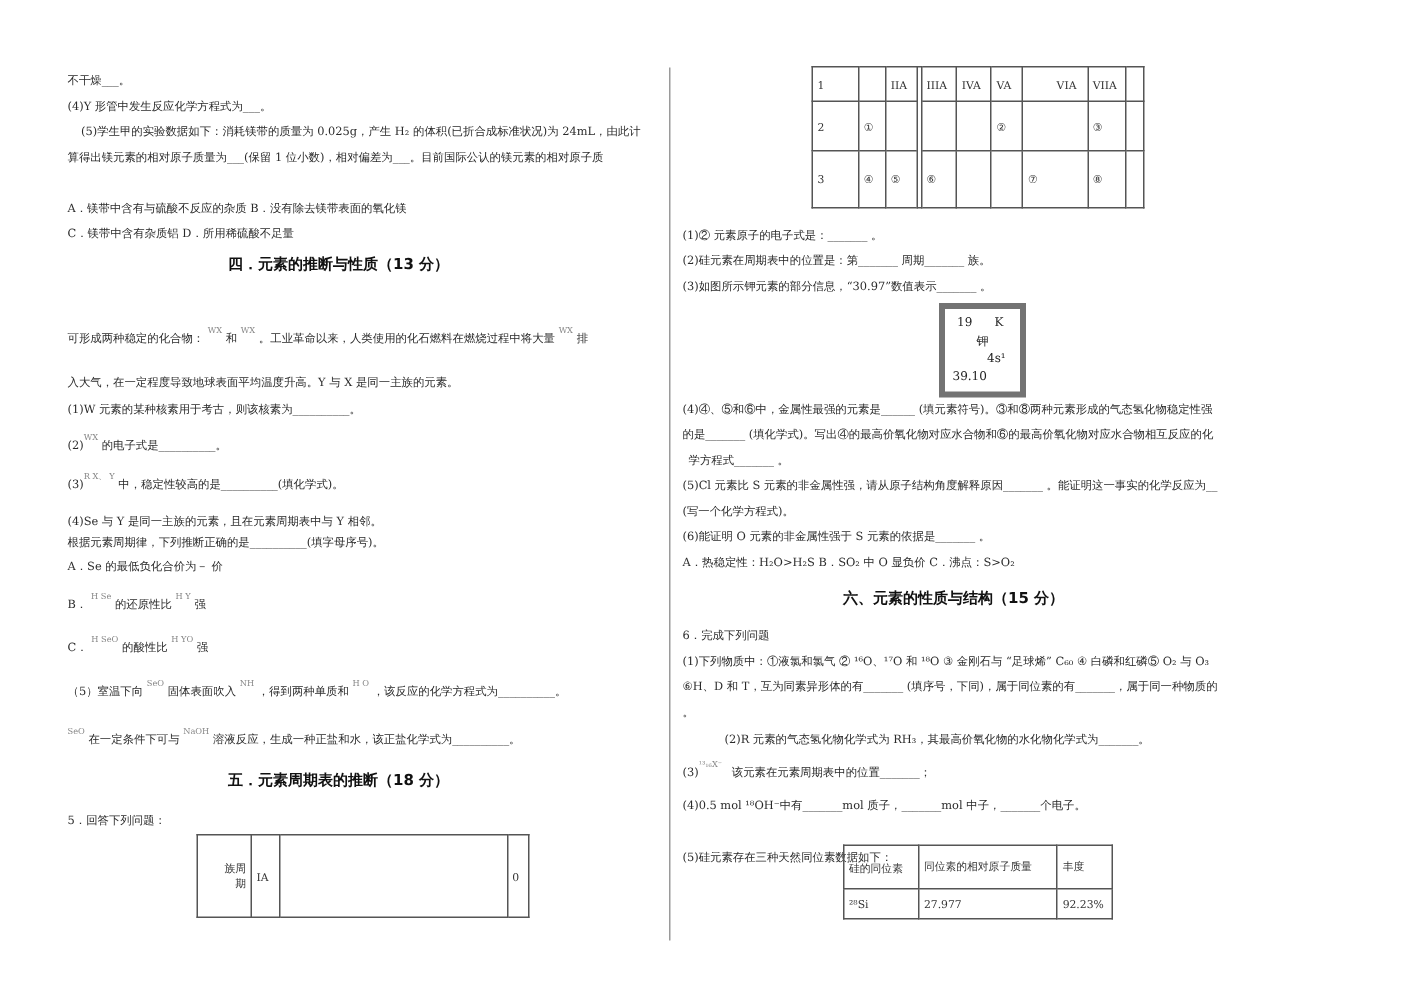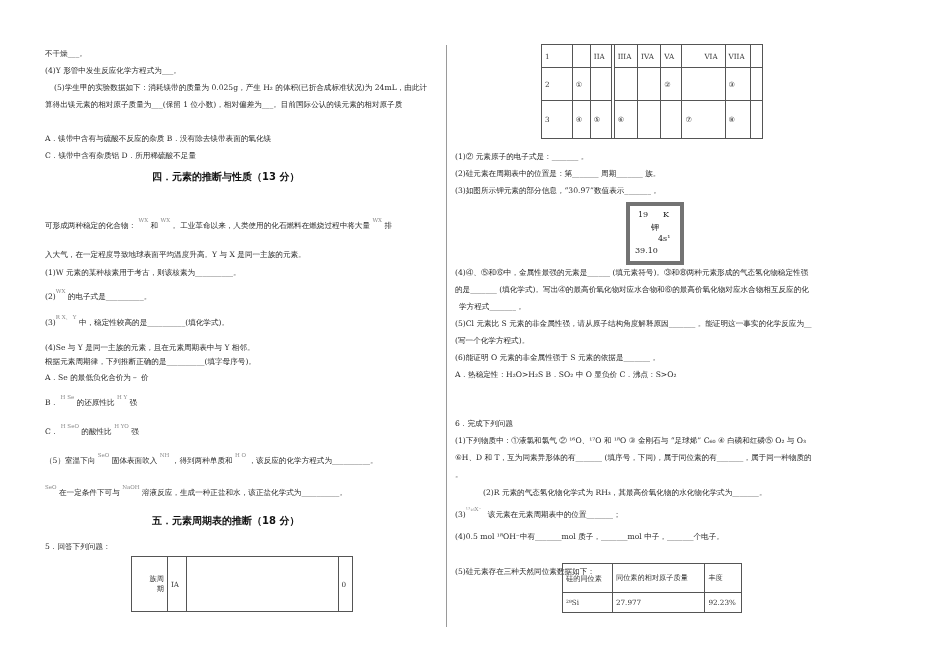--- a/index.html
+++ b/index.html
@@ -154,20 +154,21 @@
   </div>
 
   <div class="ln" style="left:455px;top:268px;">(4)④、⑤和⑥中，金属性最强的元素是______ (填元素符号)。③和⑧两种元素形成的气态氢化物稳定性强</div>
   <div class="ln" style="left:455px;top:285px;">的是_______ (填化学式)。写出④的最高价氧化物对应水合物和⑥的最高价氧化物对应水合物相互反应的化</div>
   <div class="ln" style="left:439px;top:302px;margin-left:20px;">学方程式_______ 。</div>
   <div class="ln" style="left:455px;top:319px;">(5)Cl 元素比 S 元素的非金属性强，请从原子结构角度解释原因_______ 。能证明这一事实的化学反应为__</div>
   <div class="ln" style="left:455px;top:336px;">(写一个化学方程式)。</div>
   <div class="ln" style="left:455px;top:353px;">(6)能证明 O 元素的非金属性强于 S 元素的依据是_______ 。</div>
   <div class="ln" style="left:455px;top:370px;">A．热稳定性：H₂O&gt;H₂S     B．SO₂ 中 O 显负价      C．沸点：S&gt;O₂</div>
 
+  <div class="h" style="left:562px;top:392px;">六、元素的性质与结构（15 分）</div>
 
   <div class="ln" style="left:455px;top:419px;">6．完成下列问题</div>
   <div class="ln" style="left:455px;top:436px;">(1)下列物质中：①液氯和氯气 ② ¹⁶O、¹⁷O 和 ¹⁸O ③ 金刚石与 “足球烯” C₆₀ ④ 白磷和红磷⑤ O₂ 与 O₃</div>
   <div class="ln" style="left:455px;top:453px;">⑥H、D 和 T，互为同素异形体的有_______ (填序号，下同)，属于同位素的有_______，属于同一种物质的</div>
   <div class="ln" style="left:455px;top:470px;">。</div>
   <div class="ln" style="left:455px;top:488px;margin-left:28px;">(2)R 元素的气态氢化物化学式为 RH₃，其最高价氧化物的水化物化学式为_______。</div>
   <div class="ln" style="left:455px;top:510px;">
     <span>(3)</span><span class="sup">¹³₁₆X⁻</span>
     <span style="margin-left:4px;">该元素在元素周期表中的位置_______；</span>
   </div>

